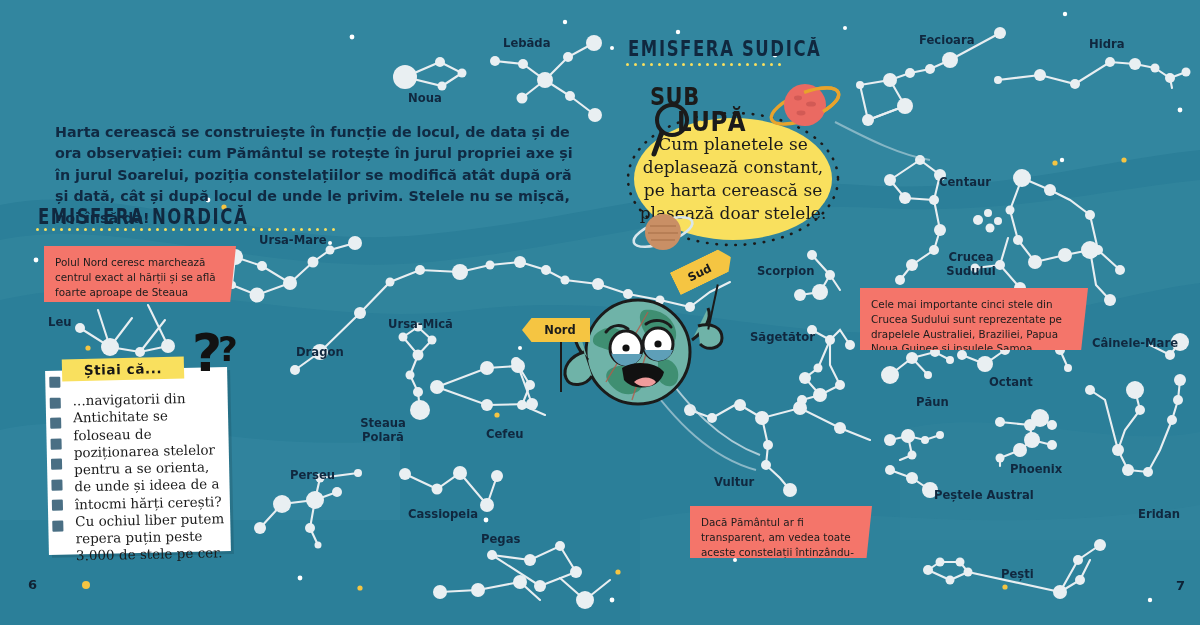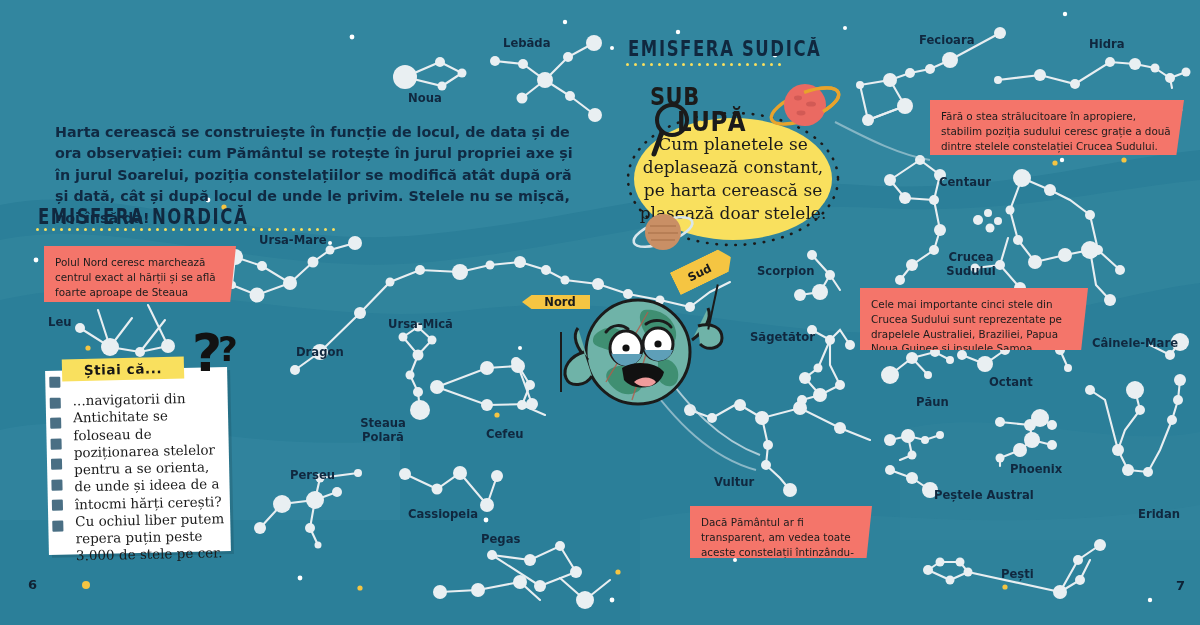--- a/index.html
+++ b/index.html
@@ -546,21 +546,20 @@
   </div>
 
   <div class="sect-head" style="left:628px;top:40px;">EMISFERA SUDICĂ</div>
   <div class="dotline" style="left:626px;top:63px;width:166px;">
     <i></i><i></i><i></i><i></i><i></i><i></i><i></i><i></i><i></i><i></i><i></i><i></i><i></i><i></i><i></i><i></i><i></i><i></i><i></i><i></i>
   </div>
 
   <div class="callout skew-r" style="left:44px;top:246px;width:192px;height:56px;">Polul Nord ceresc marchează centrul exact al hărții și se află foarte aproape de Steaua Polară.</div>
 
 
-  <div class="callout skew-r" style="left:930px;top:100px;width:254px;height:55px;">Fără o stea strălucitoare în apropiere, stabilim poziția sudului ceresc grație a două dintre stelele constelației Crucea Sudului.</div>
 
   <div class="callout skew-r" style="left:860px;top:288px;width:228px;height:62px;">Cele mai importante cinci stele din Crucea Sudului sunt reprezentate pe drapelele Australiei, Braziliei, Papua Noua Guinee și insulele Samoa.</div>
 
   <div class="callout skew-r" style="left:690px;top:506px;width:182px;height:52px;">Dacă Pământul ar fi transparent, am vedea toate aceste constelații întinzându-ni-se sub picioare!</div>
 
   <svg class="layer" viewBox="0 0 1200 625">
     <ellipse cx="733" cy="179" rx="105" ry="66" fill="none" stroke="#1b1b1b" stroke-width="2.6" stroke-linecap="round" stroke-dasharray="0.5 9"></ellipse>
   </svg>
   <div class="lupa-bubble">
     <p>Cum planetele se deplasează constant, pe harta cerească se plasează doar stelele.</p>
@@ -647,21 +646,21 @@
   </svg>
 
   <svg style="position:absolute;left:540px;top:300px;width:200px;height:120px;" viewBox="0 0 200 120">
     <path d="M48 60 C36 48 32 36 38 28" stroke="#1b1b1b" stroke-width="3" fill="#6fb3a8"></path>
     <path d="M44 52 C30 56 22 68 26 78 C30 88 46 86 52 76" fill="#6fb3a8" stroke="#1b1b1b" stroke-width="3"></path>
     <path d="M152 40 C166 30 172 18 168 8" fill="#6fb3a8" stroke="#1b1b1b" stroke-width="3"></path>
     <path d="M158 26 C172 22 182 28 182 38 C182 48 168 52 160 44" fill="#6fb3a8" stroke="#1b1b1b" stroke-width="3"></path>
   </svg>
 
   <div class="sign-pole" style="left:560px;top:332px;height:60px;"></div>
-  <div class="sign" style="left:522px;top:295px;width:68px;height:14px;clip-path:polygon(0 50%,14% 0,100% 0,100% 100%,14% 100%);">
+  <div class="sign" style="left:522px;top:318px;width:68px;height:24px;clip-path:polygon(0 50%,14% 0,100% 0,100% 100%,14% 100%);">
     <span style="margin-left:8px;">Nord</span>
   </div>
 
   <div class="sign-pole" style="left:712px;top:284px;height:46px;transform:rotate(12deg);"></div>
   <div class="sign" style="left:672px;top:258px;width:62px;height:25px;transform:rotate(-26deg);clip-path:polygon(0 0,86% 0,100% 50%,86% 100%,0 100%);">
     <span style="margin-right:8px;">Sud</span>
   </div>
 
   <div class="cname" style="left:408px;top:92px;">Noua</div>
   <div class="cname" style="left:503px;top:37px;">Lebăda</div>

